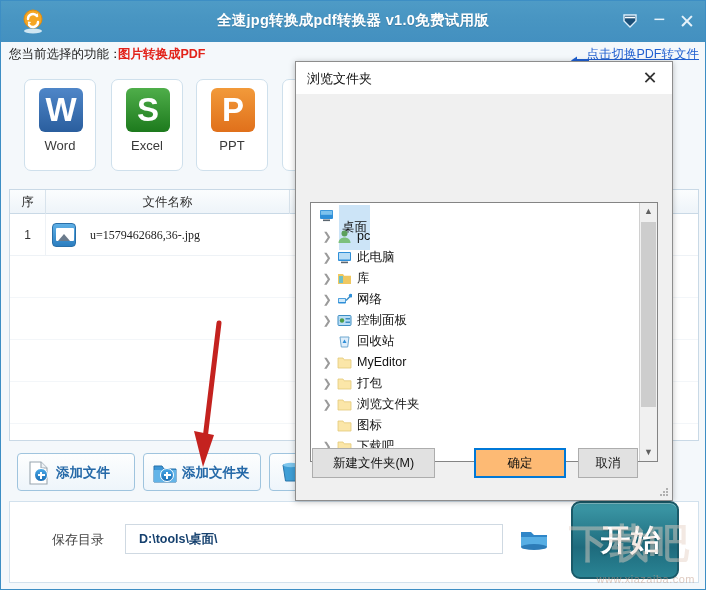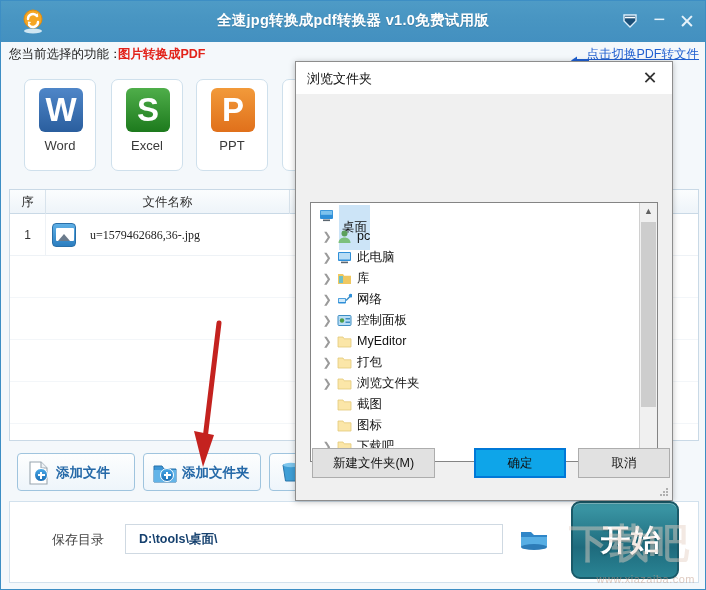--- a/index.html
+++ b/index.html
@@ -229,22 +229,22 @@
     position:absolute;left:0;width:17px;height:17px;text-align:center;line-height:17px;font-size:9px;color:#606060;
   }
   .scroll .arr.up{top:0;} .scroll .arr.dn{bottom:0;}
   .scroll .thumb{position:absolute;left:1px;top:19px;width:15px;height:185px;background:#cdcdcd;}
   .dlg-btns{position:absolute;left:0;bottom:22px;width:100%;height:30px;}
   .dbtn{
     position:absolute;height:30px;line-height:28px;text-align:center;font-size:12.5px;color:#111;
     background:#e1e1e1;border:1px solid #adadad;box-sizing:border-box;
   }
   .dbtn.newf{left:16px;width:123px;}
-  .dbtn.ok{left:178px;width:92px;border:2px solid #0078d7;background:#0ea5e9;line-height:26px;}
-  .dbtn.cancel{left:282px;width:92px;}
+  .dbtn.ok{left:178px;width:92px;border:2px solid #0078d7;background:#fdba74;line-height:26px;}
+  .dbtn.cancel{left:282px;width:60px;}
   .resizer{position:absolute;right:3px;bottom:3px;width:10px;height:10px;}
   .resizer i{position:absolute;width:2px;height:2px;background:#b0b0b0;}
 </style>
 </head>
 <body>
 
 <div id="app">
 
   <div class="titlebar">
     <div class="logo">
@@ -457,20 +457,29 @@
               <svg width="15" height="15" viewBox="0 0 15 15">
                   <rect x="1" y="2.5" width="13" height="10" rx="1" fill="#b9ddf5" stroke="#3d8ec4"></rect>
                   <circle cx="5" cy="7.5" r="2.2" fill="#4a9c4a"></circle>
                   <rect x="8.5" y="5" width="4.5" height="1.5" fill="#3d8ec4"></rect>
                   <rect x="8.5" y="8.5" width="4.5" height="1.5" fill="#3d8ec4"></rect>
                 </svg>
             </span>
             <span class="lbl">控制面板</span>
           </div>
 
+          <div class="titem noexp">
+            <span class="ico">
+              <svg width="15" height="15" viewBox="0 0 15 15">
+                  <path d="M3 3h9l-1.3 10H4.3z" fill="#dfeefb" stroke="#6fa8d0"></path>
+                  <path d="M7.5 5.5l2 3.5h-4z" fill="#2f8fd8"></path>
+                </svg>
+            </span>
+            <span class="lbl">回收站</span>
+          </div>
 
           <div class="titem">
             <span class="exp">❯</span>
             <span class="ico">
               <svg width="15" height="15" viewBox="0 0 15 15">
                   <path d="M1 3h5l1.2 1.8H14V13H1z" fill="#fbe6a8" stroke="#e3c97a" stroke-width=".8"></path>
                 </svg>
             </span>
             <span class="lbl">MyEditor</span>
           </div>
@@ -488,28 +497,20 @@
           <div class="titem">
             <span class="exp">❯</span>
             <span class="ico">
               <svg width="15" height="15" viewBox="0 0 15 15">
                   <path d="M1 3h5l1.2 1.8H14V13H1z" fill="#fbe6a8" stroke="#e3c97a" stroke-width=".8"></path>
                 </svg>
             </span>
             <span class="lbl">浏览文件夹</span>
           </div>
 
-          <div class="titem noexp">
-            <span class="ico">
-              <svg width="15" height="15" viewBox="0 0 15 15">
-                  <path d="M1 3h5l1.2 1.8H14V13H1z" fill="#fbe6a8" stroke="#e3c97a" stroke-width=".8"></path>
-                </svg>
-            </span>
-            <span class="lbl">截图</span>
-          </div>
 
           <div class="titem noexp">
             <span class="ico">
               <svg width="15" height="15" viewBox="0 0 15 15">
                   <path d="M1 3h5l1.2 1.8H14V13H1z" fill="#fbe6a8" stroke="#e3c97a" stroke-width=".8"></path>
                 </svg>
             </span>
             <span class="lbl">图标</span>
           </div>
 

